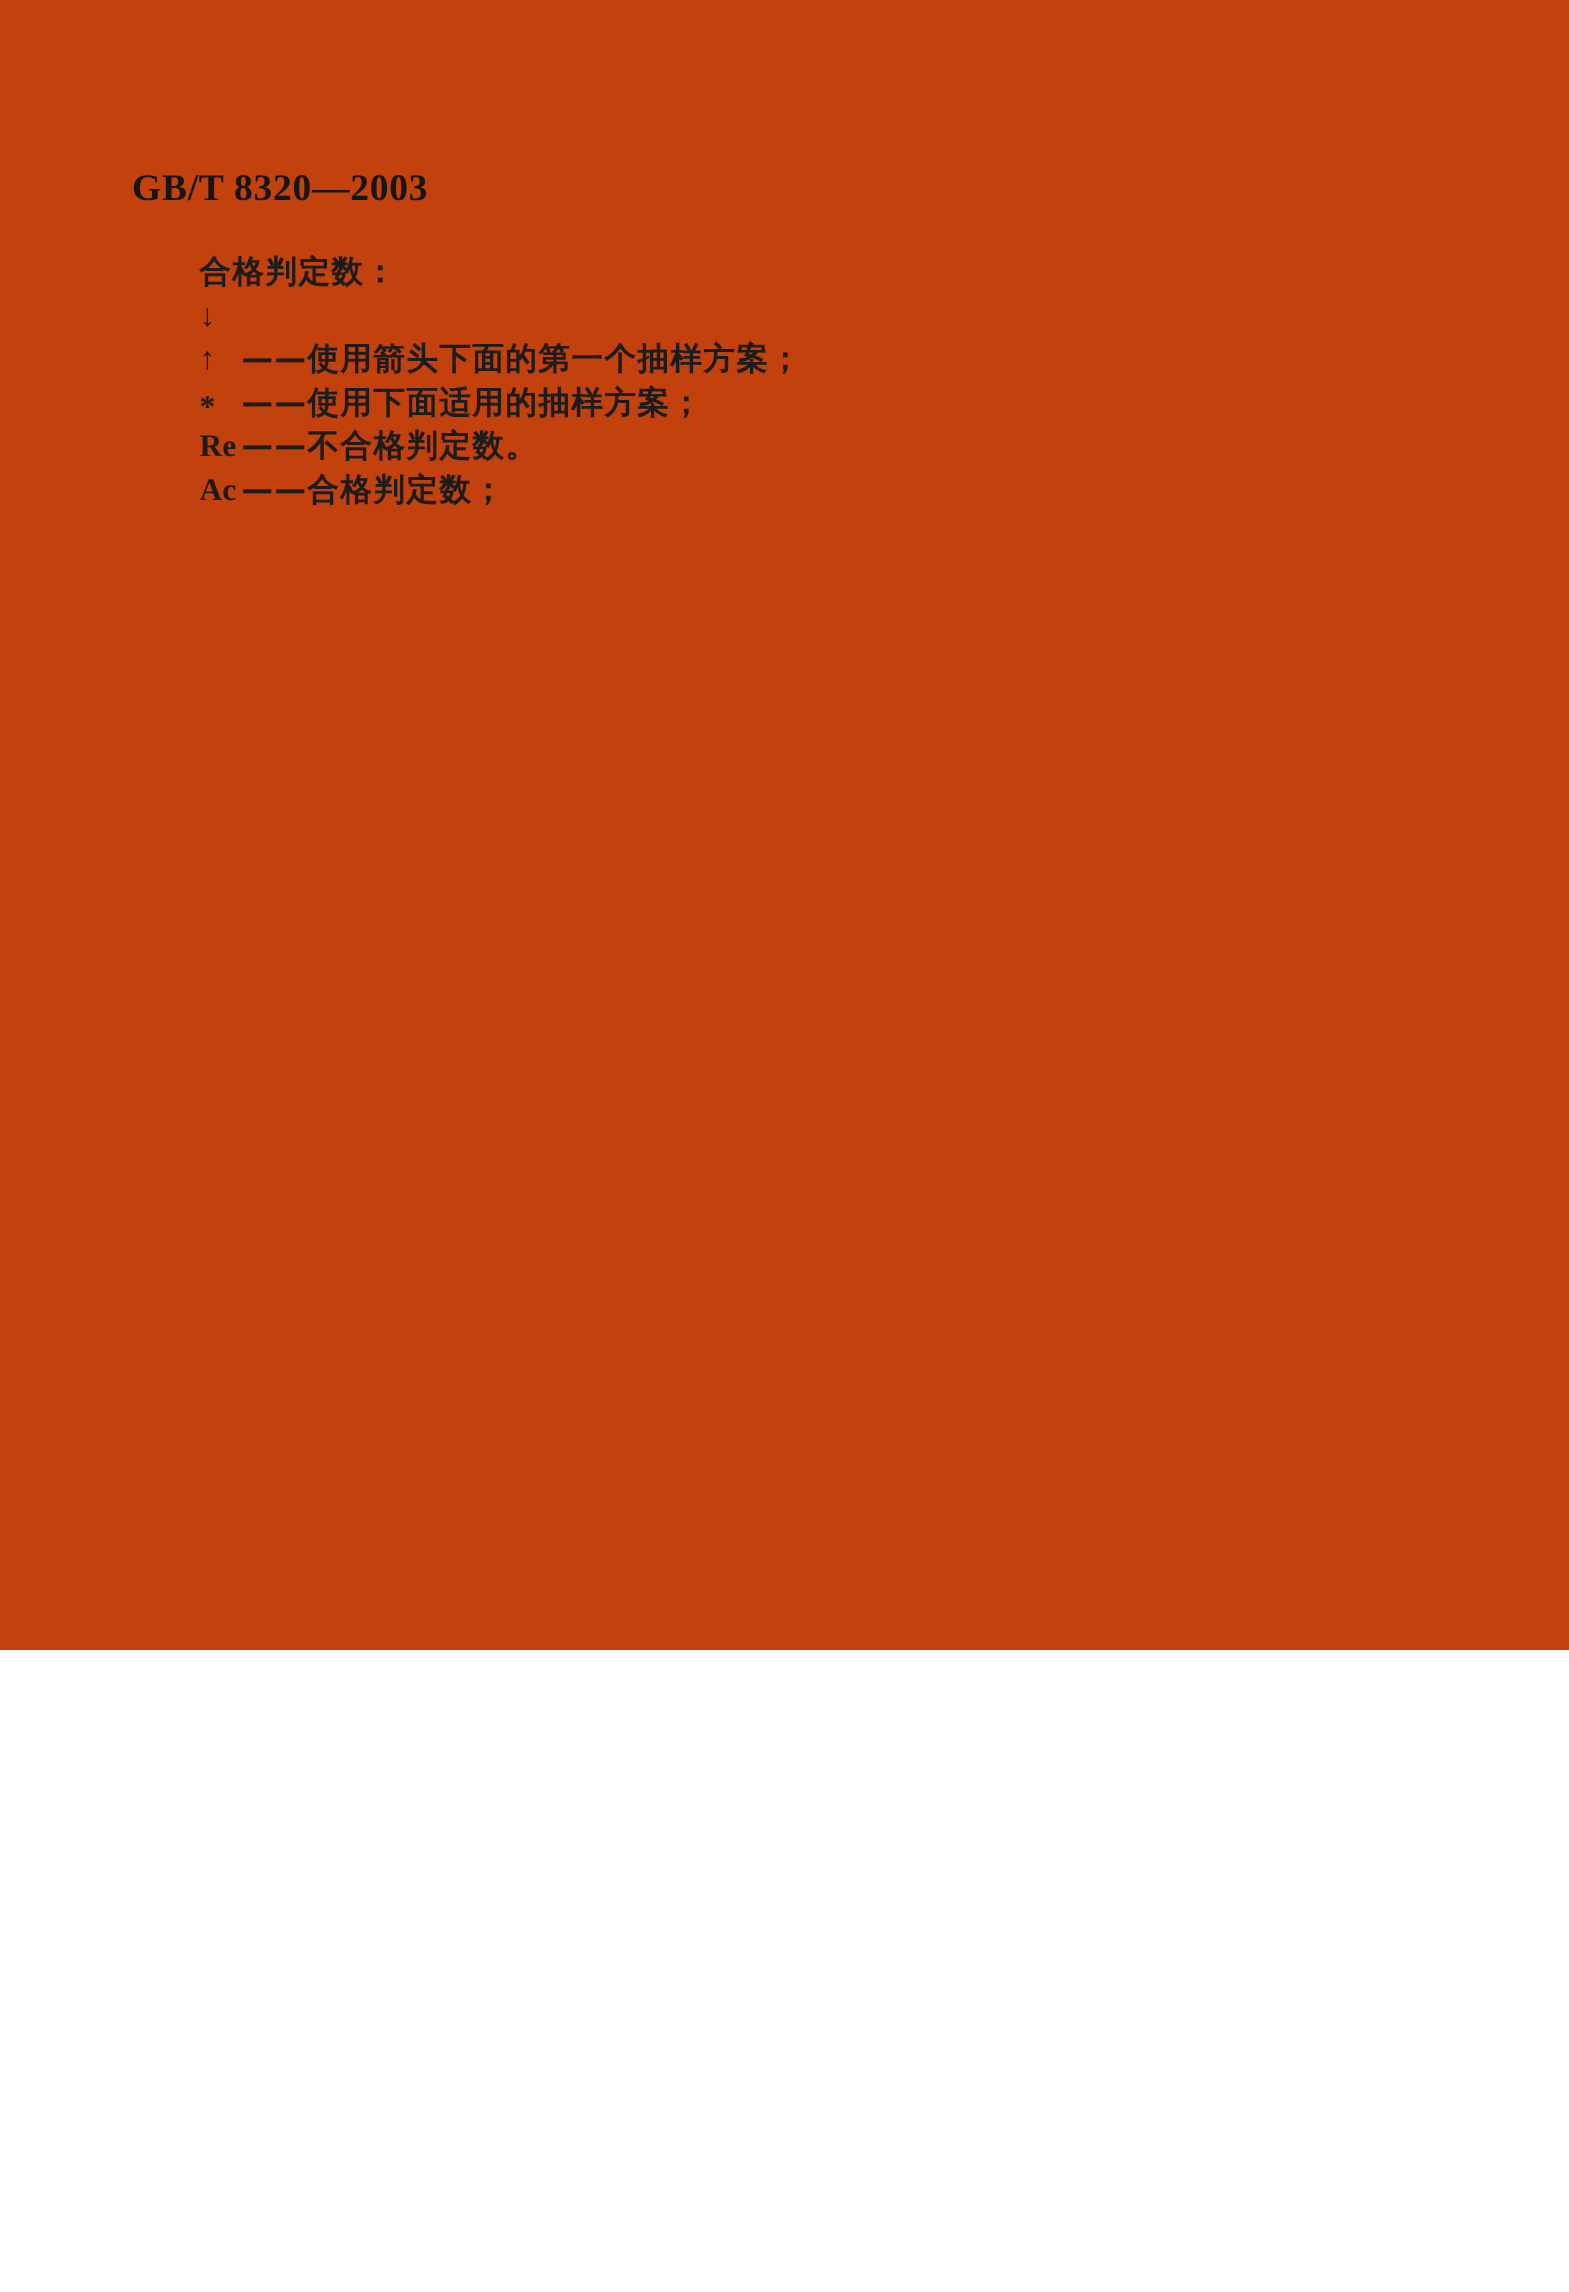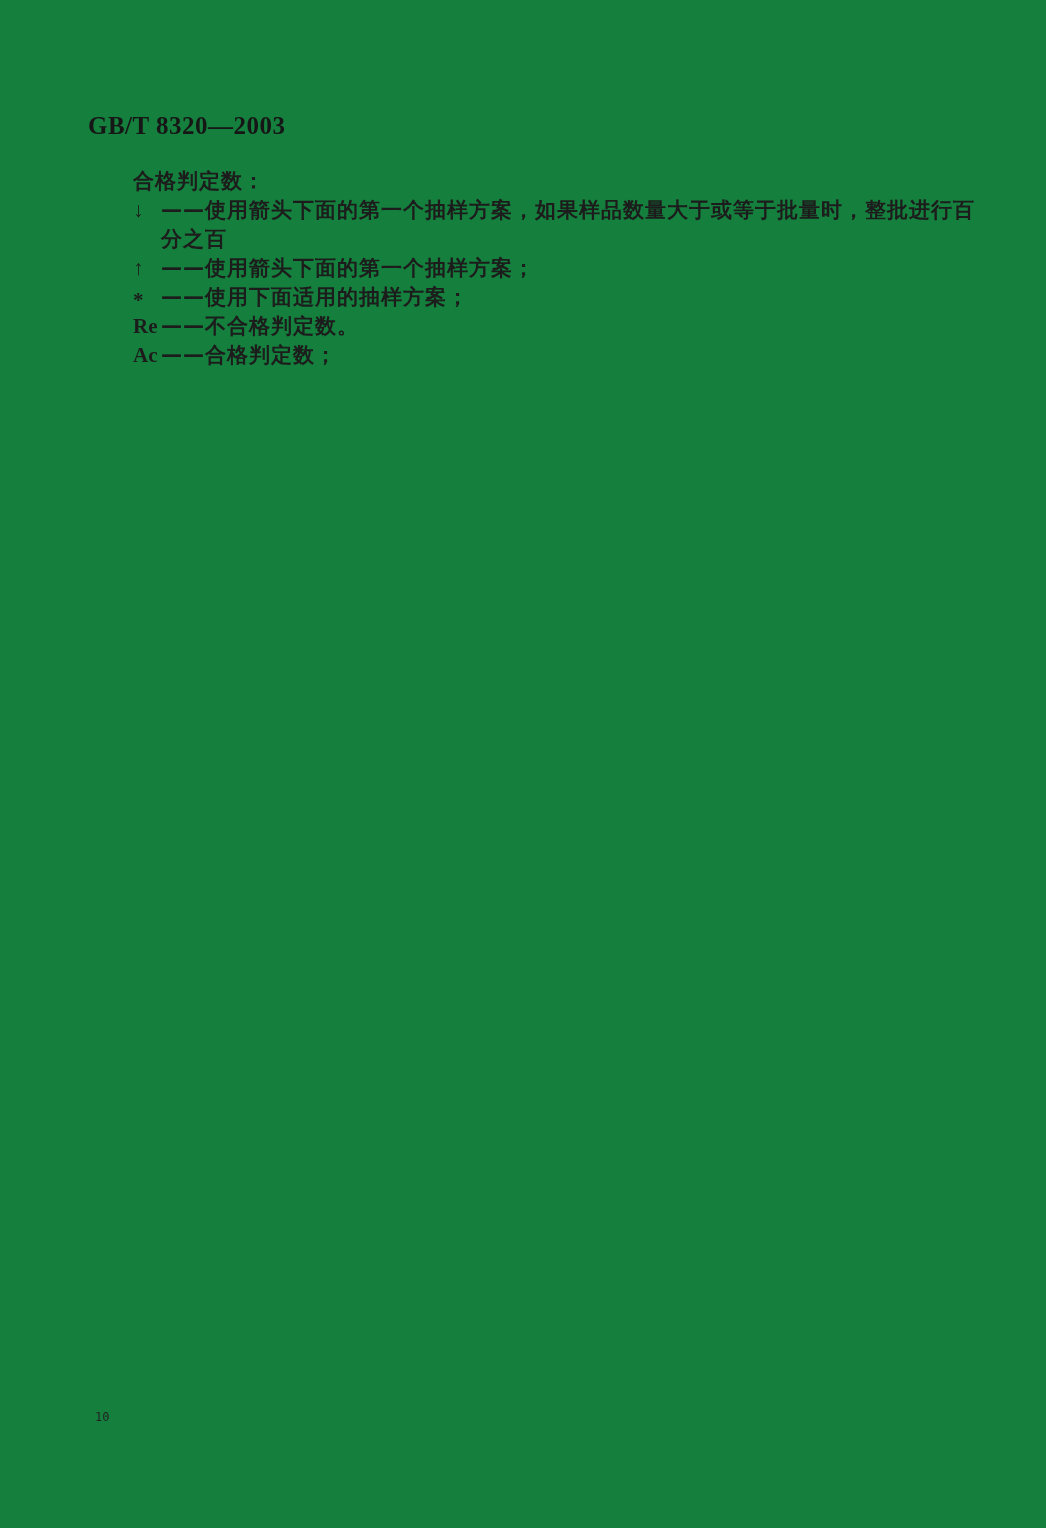--- a/index.html
+++ b/index.html
@@ -3,22 +3,22 @@
 <meta charset="utf-8">
 <style>
   html, body {
     margin: 0;
     padding: 0;
     background: #ffffff;
   }
   .page {
     position: relative;
     width: 1046px;
-    height: 1528px;
-    background: #15803d;
+    height: 1100px;
+    background: #c2410c;
     font-family: "DejaVu Sans", sans-serif;
     color: #1b1b1b;
     overflow: hidden;
   }
   .doc-header {
     position: absolute;
     left: 88px;
     top: 112px;
     font-family: "Liberation Serif", "DejaVu Serif", serif;
     font-weight: 700;
@@ -80,21 +80,20 @@
 
   <div class="doc-header">GB/T 8320—2003</div>
 
   <section class="symbols">
 
     <div class="lead">合格判定数：</div>
 
     <div class="entry">
       <span class="sym">↓</span>
       <div class="body">
-        <div>——使用箭头下面的第一个抽样方案，如果样品数量大于或等于批量时，整批进行百分之百</div>
       </div>
     </div>
 
     <div class="entry">
       <span class="sym">↑</span>
       <div class="body">
         <div>——使用箭头下面的第一个抽样方案；</div>
       </div>
     </div>
 

